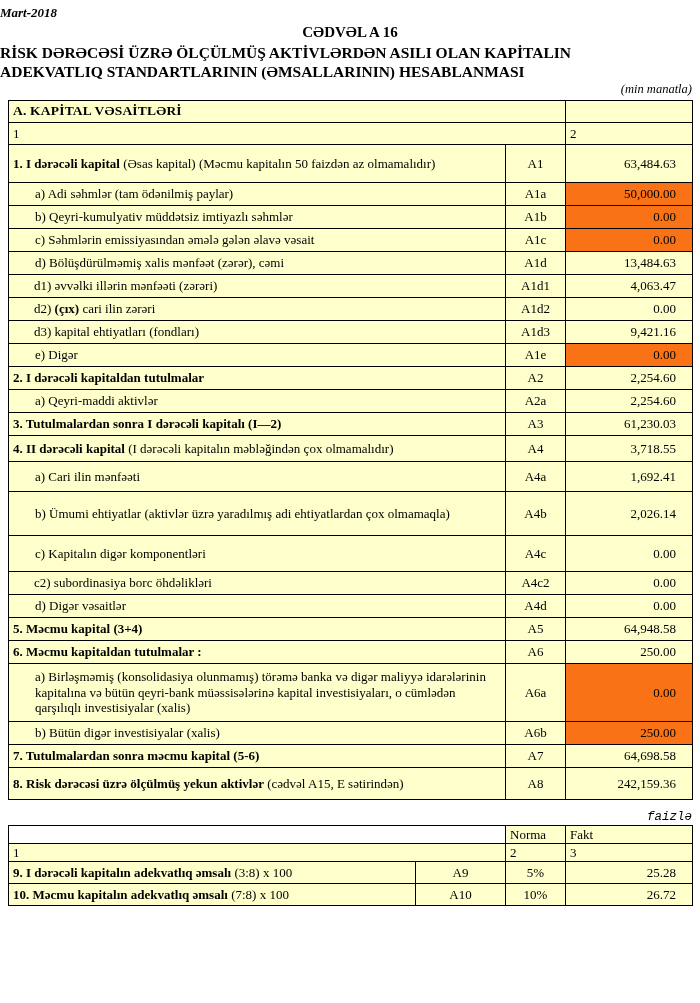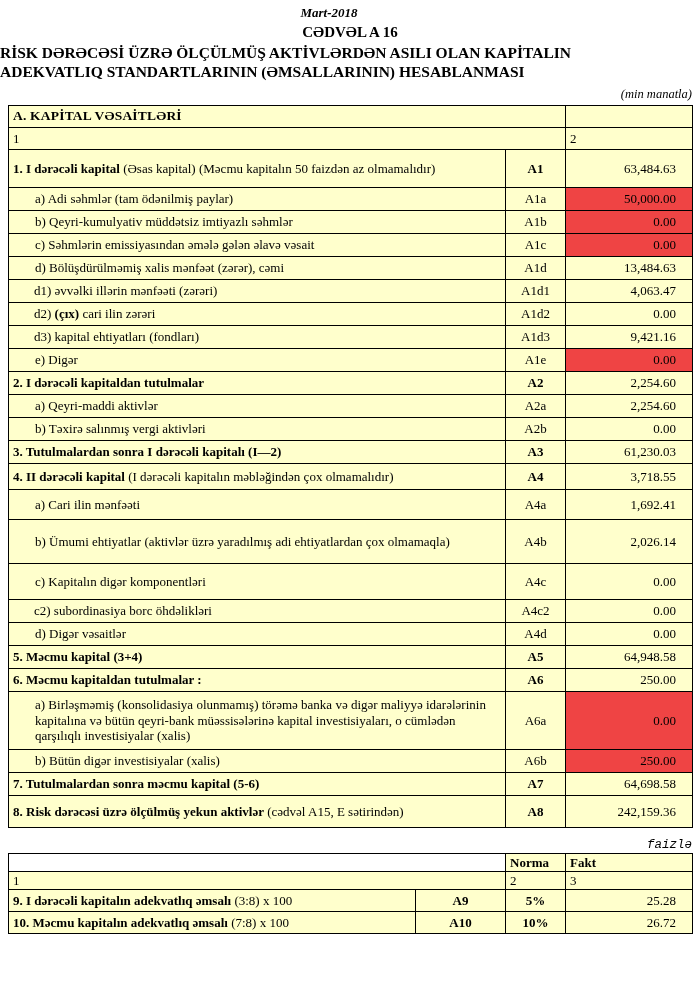--- a/index.html
+++ b/index.html
@@ -1,39 +1,39 @@
 <!DOCTYPE html>
 <html lang="az" style="--cell_yellow: #FFFFCC; --border_black: #000000; --input_white: #FFFFFF;"><head>
 <meta charset="utf-8">
 <style>
   * { box-sizing: border-box; }
   html, body { margin:0; padding:0; background:#fff; }
   .page { position:relative; width:700px; height:1003px; overflow:hidden;
           font-family:"Liberation Serif","DejaVu Serif",serif; color:#000; padding-top:5px; }
-  .date-note { text-align:center; padding-right:42px; font-size:13px; font-style:italic; font-weight:bold; height:17px; }
+  .date-note { text-align:left; padding-right:42px; font-size:13px; font-style:italic; font-weight:bold; height:17px; }
   .table-code { text-align:center; font-size:15px; font-weight:bold; margin-top:2px; }
   .main-title { font-size:15.5px; font-weight:bold; line-height:1.25; margin-top:2px; }
-  .unit-note { text-align:right; font-style:italic; font-size:12.5px; padding-right:8px; margin-top:5px; }
+  .unit-note { text-align:right; font-style:italic; font-size:12.5px; padding-right:8px; }
   table { border-collapse:collapse; table-layout:fixed; width:684px; margin-left:8px; }
   td { border:1px solid #000; background:var(--cell_yellow,#FFFFCC); font-size:13px; line-height:1.18;
        padding:1px 4px; vertical-align:middle; overflow:hidden; }
   .cap { margin-top:3px; }
   tr { height:23px; }
   tr.h26{height:26px} tr.h30{height:30px} tr.h32{height:32px} tr.h36{height:36px}
   tr.h38{height:38px} tr.h44{height:44px} tr.h58{height:58px}
   tr.hdr { height:22px; }
   .hdr td { text-align:left; }
   .ttl { font-weight:bold; font-size:13.5px; letter-spacing:0.2px; }
   td.desc { text-align:left; }
   td.ind1 { padding-left:26px; }
   td.ind2 { padding-left:25px; }
   td.ctr { text-align:center; }
-  td.b { font-weight:bold; }
+  td.b { font-weight:normal; }
   td.val { text-align:right; padding-right:16px; }
-  td.white { background:#ef4444; }
+  td.white { background:#f97316; }
   td.blank { background:#fff; }
   .percent-note { text-align:right; font-style:italic; font-size:12.5px; padding-right:8px; margin-top:10px;font-family:Liberation Mono, monospace; }
   .ratio { margin-top:1px; }
   .ratio tr { height:22px; }
   .ratio tr.hdr { height:17px; }
 </style>
 </head>
 <body>
 
 <div class="page">
@@ -111,25 +111,20 @@
       <td class="desc"><b>2. I dərəcəli kapitaldan tutulmalar</b></td>
       <td class="ctr b">A2</td>
       <td class="val">2,254.60</td>
     </tr>
     <tr>
       <td class="desc ind1"><span>a) Qeyri-maddi aktivlər</span></td>
       <td class="ctr">A2a</td>
       <td class="val">2,254.60</td>
     </tr>
     <tr>
-      <td class="desc ind1"><span>b) Təxirə salınmış vergi aktivləri</span></td>
-      <td class="ctr">A2b</td>
-      <td class="val">0.00</td>
-    </tr>
-    <tr>
       <td class="desc"><b>3. Tutulmalardan sonra I dərəcəli kapitalı (I—2)</b></td>
       <td class="ctr b">A3</td>
       <td class="val">61,230.03</td>
     </tr>
     <tr class="h26">
       <td class="desc"><b>4. II dərəcəli kapital</b><span> (I dərəcəli kapitalın məbləğindən çox olmamalıdır)</span></td>
       <td class="ctr b">A4</td>
       <td class="val">3,718.55</td>
     </tr>
     <tr class="h30">

